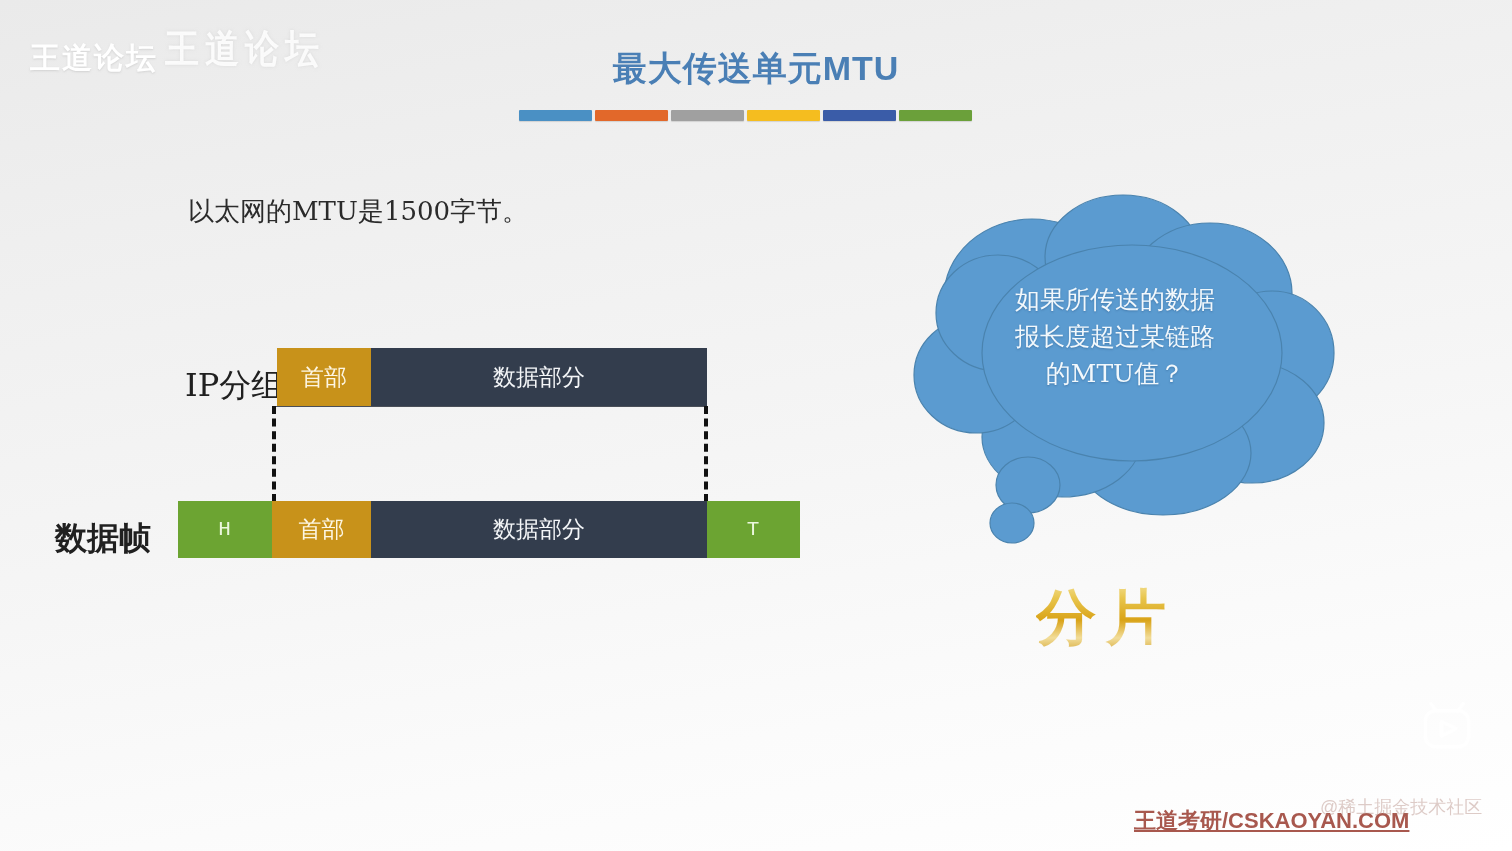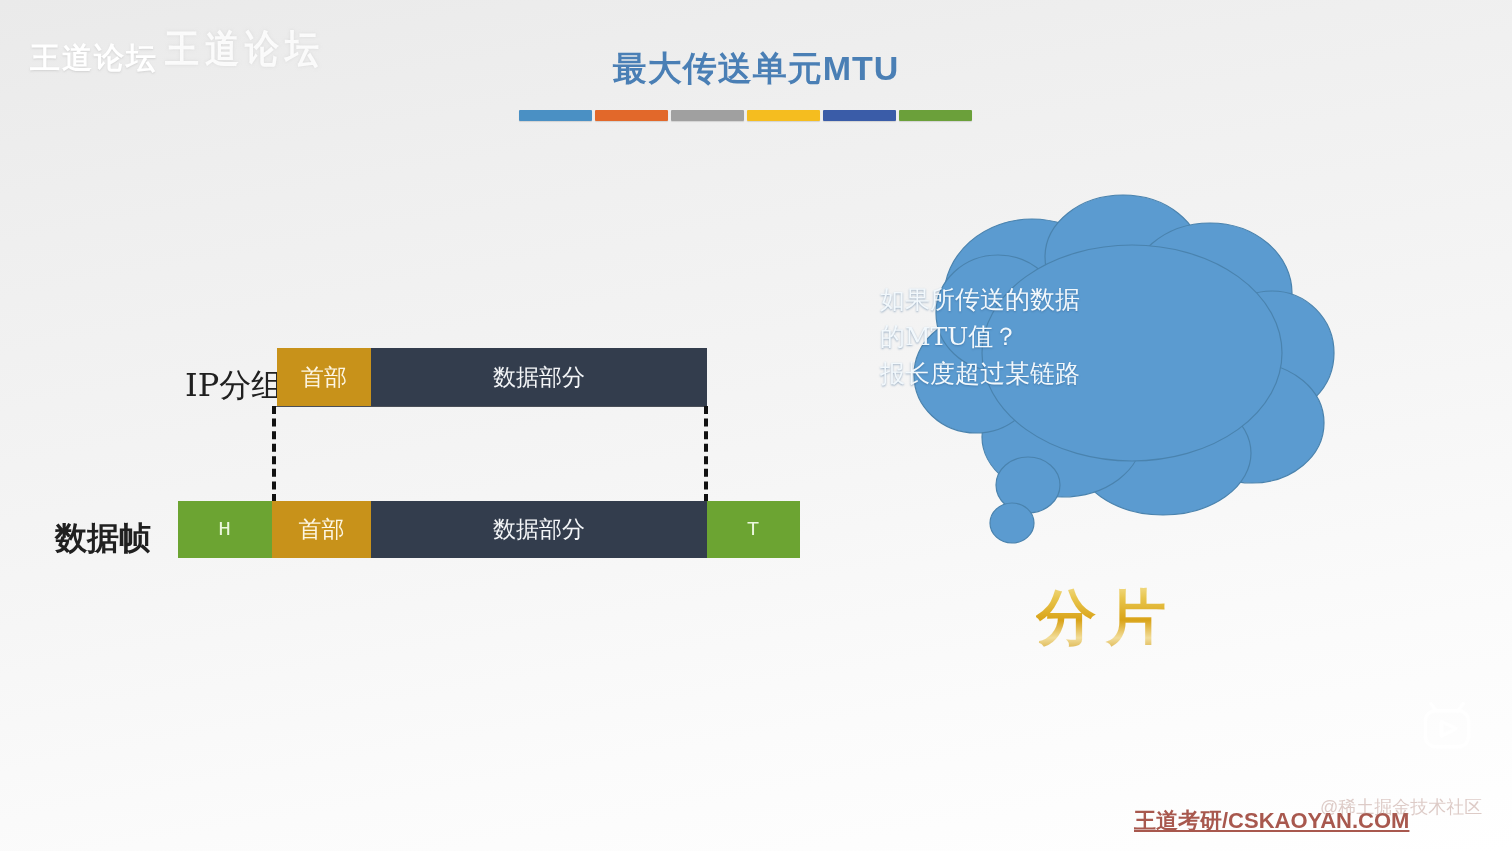--- a/index.html
+++ b/index.html
@@ -156,21 +156,21 @@
     left: 880px;
     top: 185px;
     width: 470px;
     height: 370px;
   }
   .cloud-text {
     position: absolute;
     left: 0;
     right: 0;
     top: 96px;
-    text-align: left;
+    text-align: center;
     font-family: "DejaVu Serif", "Liberation Serif", serif;
     font-size: 25px;
     line-height: 37px;
     color: #f2f8fc;
     text-shadow: 0 1px 2px rgba(40,85,130,0.45);
     pointer-events: none;
   }
 
   
   .fenpian {
@@ -236,20 +236,21 @@
   <div class="title-bars">
     <div class="bar" style="background:#4a90c4"></div>
     <div class="bar" style="background:#e2682a"></div>
     <div class="bar" style="background:#a0a0a0"></div>
     <div class="bar" style="background:#f5bd1f"></div>
     <div class="bar" style="background:#3a5ca8"></div>
     <div class="bar" style="background:#6ba03a"></div>
   </div>
 
   <div class="body-text">
+    <div>以太网的MTU是1500字节。</div>
   </div>
 
   <div class="diagram">
 
     <div class="row-label label-ip">IP分组</div>
     <div class="blk blk-gold ip-head">首部</div>
     <div class="blk blk-navy ip-data">数据部分</div>
 
     <div class="conn-top"></div>
     <div class="conn-left"></div>
@@ -274,22 +275,22 @@
         <ellipse cx="182" cy="252" rx="80" ry="60"></ellipse>
         <ellipse cx="96" cy="190" rx="62" ry="58"></ellipse>
         <ellipse cx="118" cy="128" rx="62" ry="58"></ellipse>
         <ellipse cx="252" cy="168" rx="150" ry="108"></ellipse>
         <ellipse cx="148" cy="300" rx="32" ry="28"></ellipse>
         <ellipse cx="132" cy="338" rx="22" ry="20"></ellipse>
       </g>
     </svg>
     <div class="cloud-text">
       <div>如果所传送的数据</div>
+      <div>报长度超过某链路</div>
       <div>的MTU值？</div>
-      <div>报长度超过某链路</div>
     </div>
   </div>
 
   <div class="fenpian">分片</div>
 
   <svg class="player-icon" viewBox="0 0 64 58">
     <g fill="none" stroke="#ffffff" stroke-width="4" stroke-linecap="round" stroke-linejoin="round" opacity="0.95">
       <path d="M20 12 L14 4"></path>
       <path d="M44 12 L50 4"></path>
       <rect x="8" y="12" width="48" height="40" rx="11"></rect>

